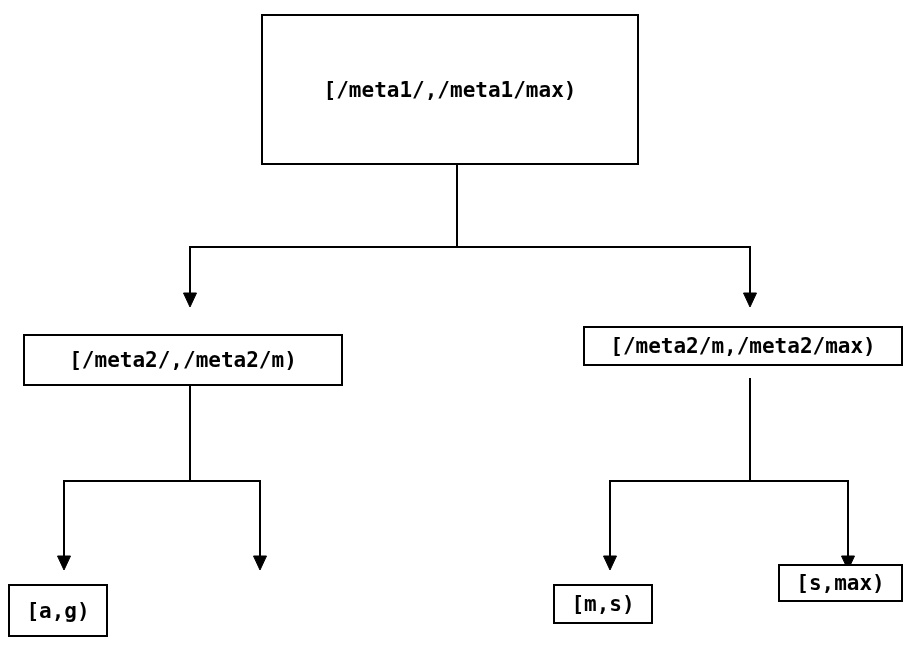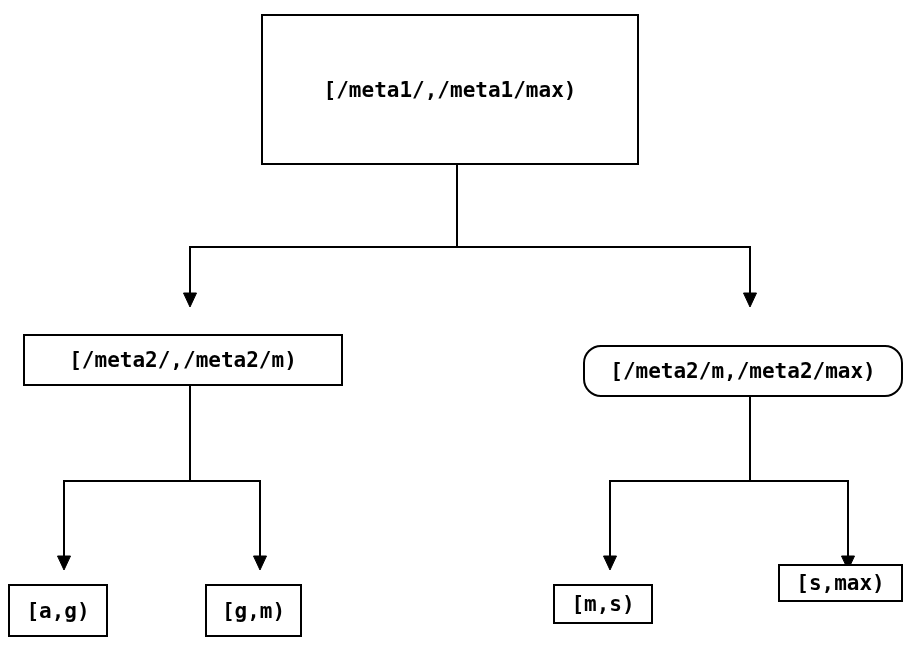--- a/index.html
+++ b/index.html
@@ -40,21 +40,21 @@
     display: flex;
     align-items: center;
     justify-content: center;
     font-size: 21px;
     font-weight: bold;
     white-space: nowrap;
     letter-spacing: 0;
   }
   .node-root     { left: 261px; top: 14px;  width: 378px; height: 151px; }
   .node-midleft  { left: 23px;  top: 334px; width: 320px; height: 52px; }
-  .node-midright { left: 583px; top: 345px; width: 320px; height: 52px; border-radius: 18px; }
+  .node-midright { left: 583px; top: 326px; width: 320px; height: 40px; }
   .node-ag       { left: 8px;   top: 584px; width: 100px; height: 53px; }
   .node-gm       { left: 205px; top: 584px; width: 97px;  height: 53px; }
   .node-ms       { left: 553px; top: 584px; width: 100px; height: 40px; }
   .node-smax     { left: 778px; top: 564px; width: 125px; height: 38px; }
 </style>
 </head>
 <body>
 
 <div class="canvas">
 
@@ -97,23 +97,20 @@
   </div>
 
   <div class="node node-midright">
     <span>[/meta2/m,/meta2/max)</span>
   </div>
 
   <div class="node node-ag">
     <span>[a,g)</span>
   </div>
 
-  <div class="node node-gm">
-    <span>[g,m)</span>
-  </div>
 
   <div class="node node-ms">
     <span>[m,s)</span>
   </div>
 
   <div class="node node-smax">
     <span>[s,max)</span>
   </div>
 
 </div>

